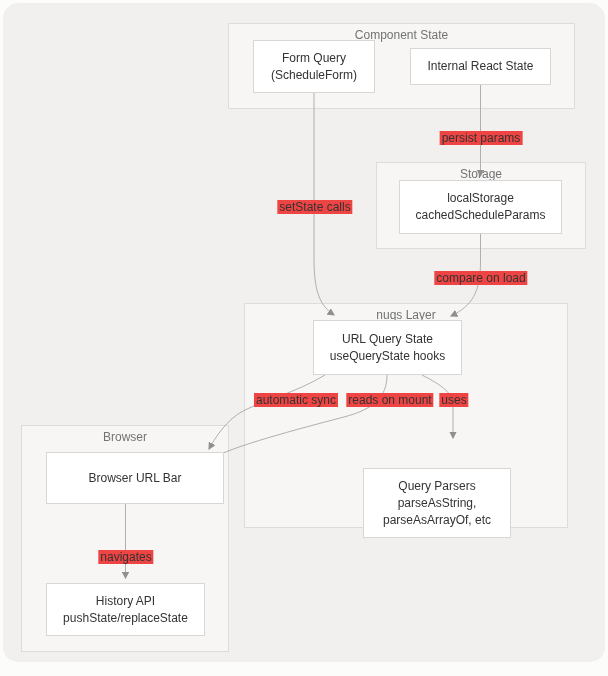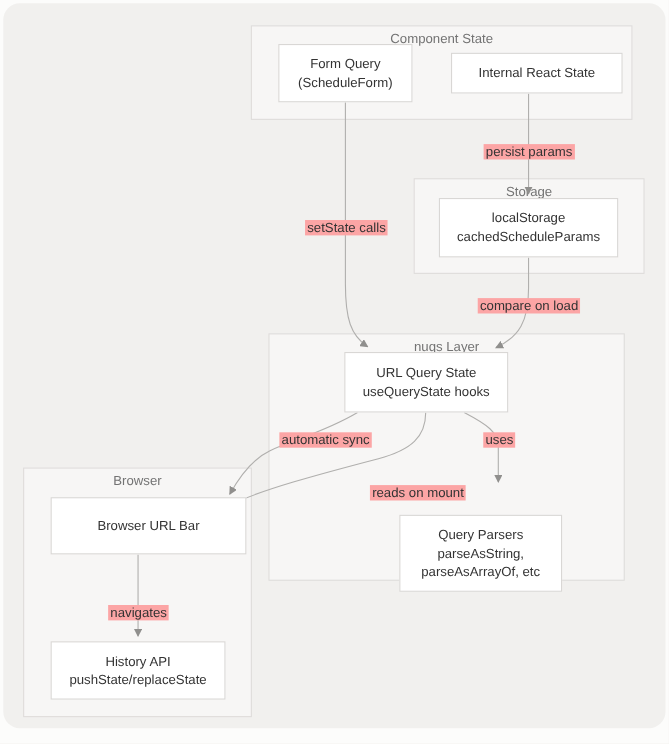--- a/index.html
+++ b/index.html
@@ -23,42 +23,42 @@
     font-size:12px;color:#737373;line-height:15px;
   }
   .node{
     position:absolute;background:#ffffff;border:1px solid #d9d7d5;
     box-sizing:border-box;display:flex;flex-direction:column;
     align-items:center;justify-content:center;
     font-size:12px;line-height:17px;color:#333;text-align:center;
   }
   .edge-label{
     position:absolute;transform:translate(-50%,-50%);
-    background:#fca5a5;color:#333;font-size:12px;line-height:14px;
+    background:#ef4444;color:#333;font-size:12px;line-height:14px;
     padding:0 2px;white-space:nowrap;
   }
   
   .c-component{left:228px;top:23px;width:347px;height:86px;}
   .c-storage{left:376px;top:162px;width:210px;height:87px;}
   .c-nuqs{left:244px;top:303px;width:324px;height:225px;}
   .c-browser{left:21px;top:425px;width:208px;height:227px;}
   
   .n-form{left:253px;top:40px;width:122px;height:53px;}
-  .n-react{left:410px;top:48px;width:156px;height:37px;justify-content:center;}
+  .n-react{left:410px;top:48px;width:141px;height:37px;justify-content:center;}
   .n-local{left:399px;top:180px;width:163px;height:54px;}
   .n-url{left:313px;top:320px;width:149px;height:55px;}
   .n-parsers{left:363px;top:468px;width:148px;height:70px;}
   .n-urlbar{left:46px;top:452px;width:178px;height:52px;}
   .n-history{left:46px;top:583px;width:159px;height:53px;}
   
   .l-persist{left:481px;top:138px;}
   .l-setstate{left:315px;top:207px;}
   .l-compare{left:481px;top:278px;}
   .l-autosync{left:296px;top:400px;}
-  .l-reads{left:380px;top:400px;margin-top:48px;}
+  .l-reads{left:390px;top:400px;}
   .l-uses{left:454px;top:400px;}
   .l-navigates{left:126px;top:557px;}
 </style>
 </head>
 <body>
 
 <div class="canvas"></div>
 
 <div class="container c-component">
   <div class="container-title">Component State</div>

